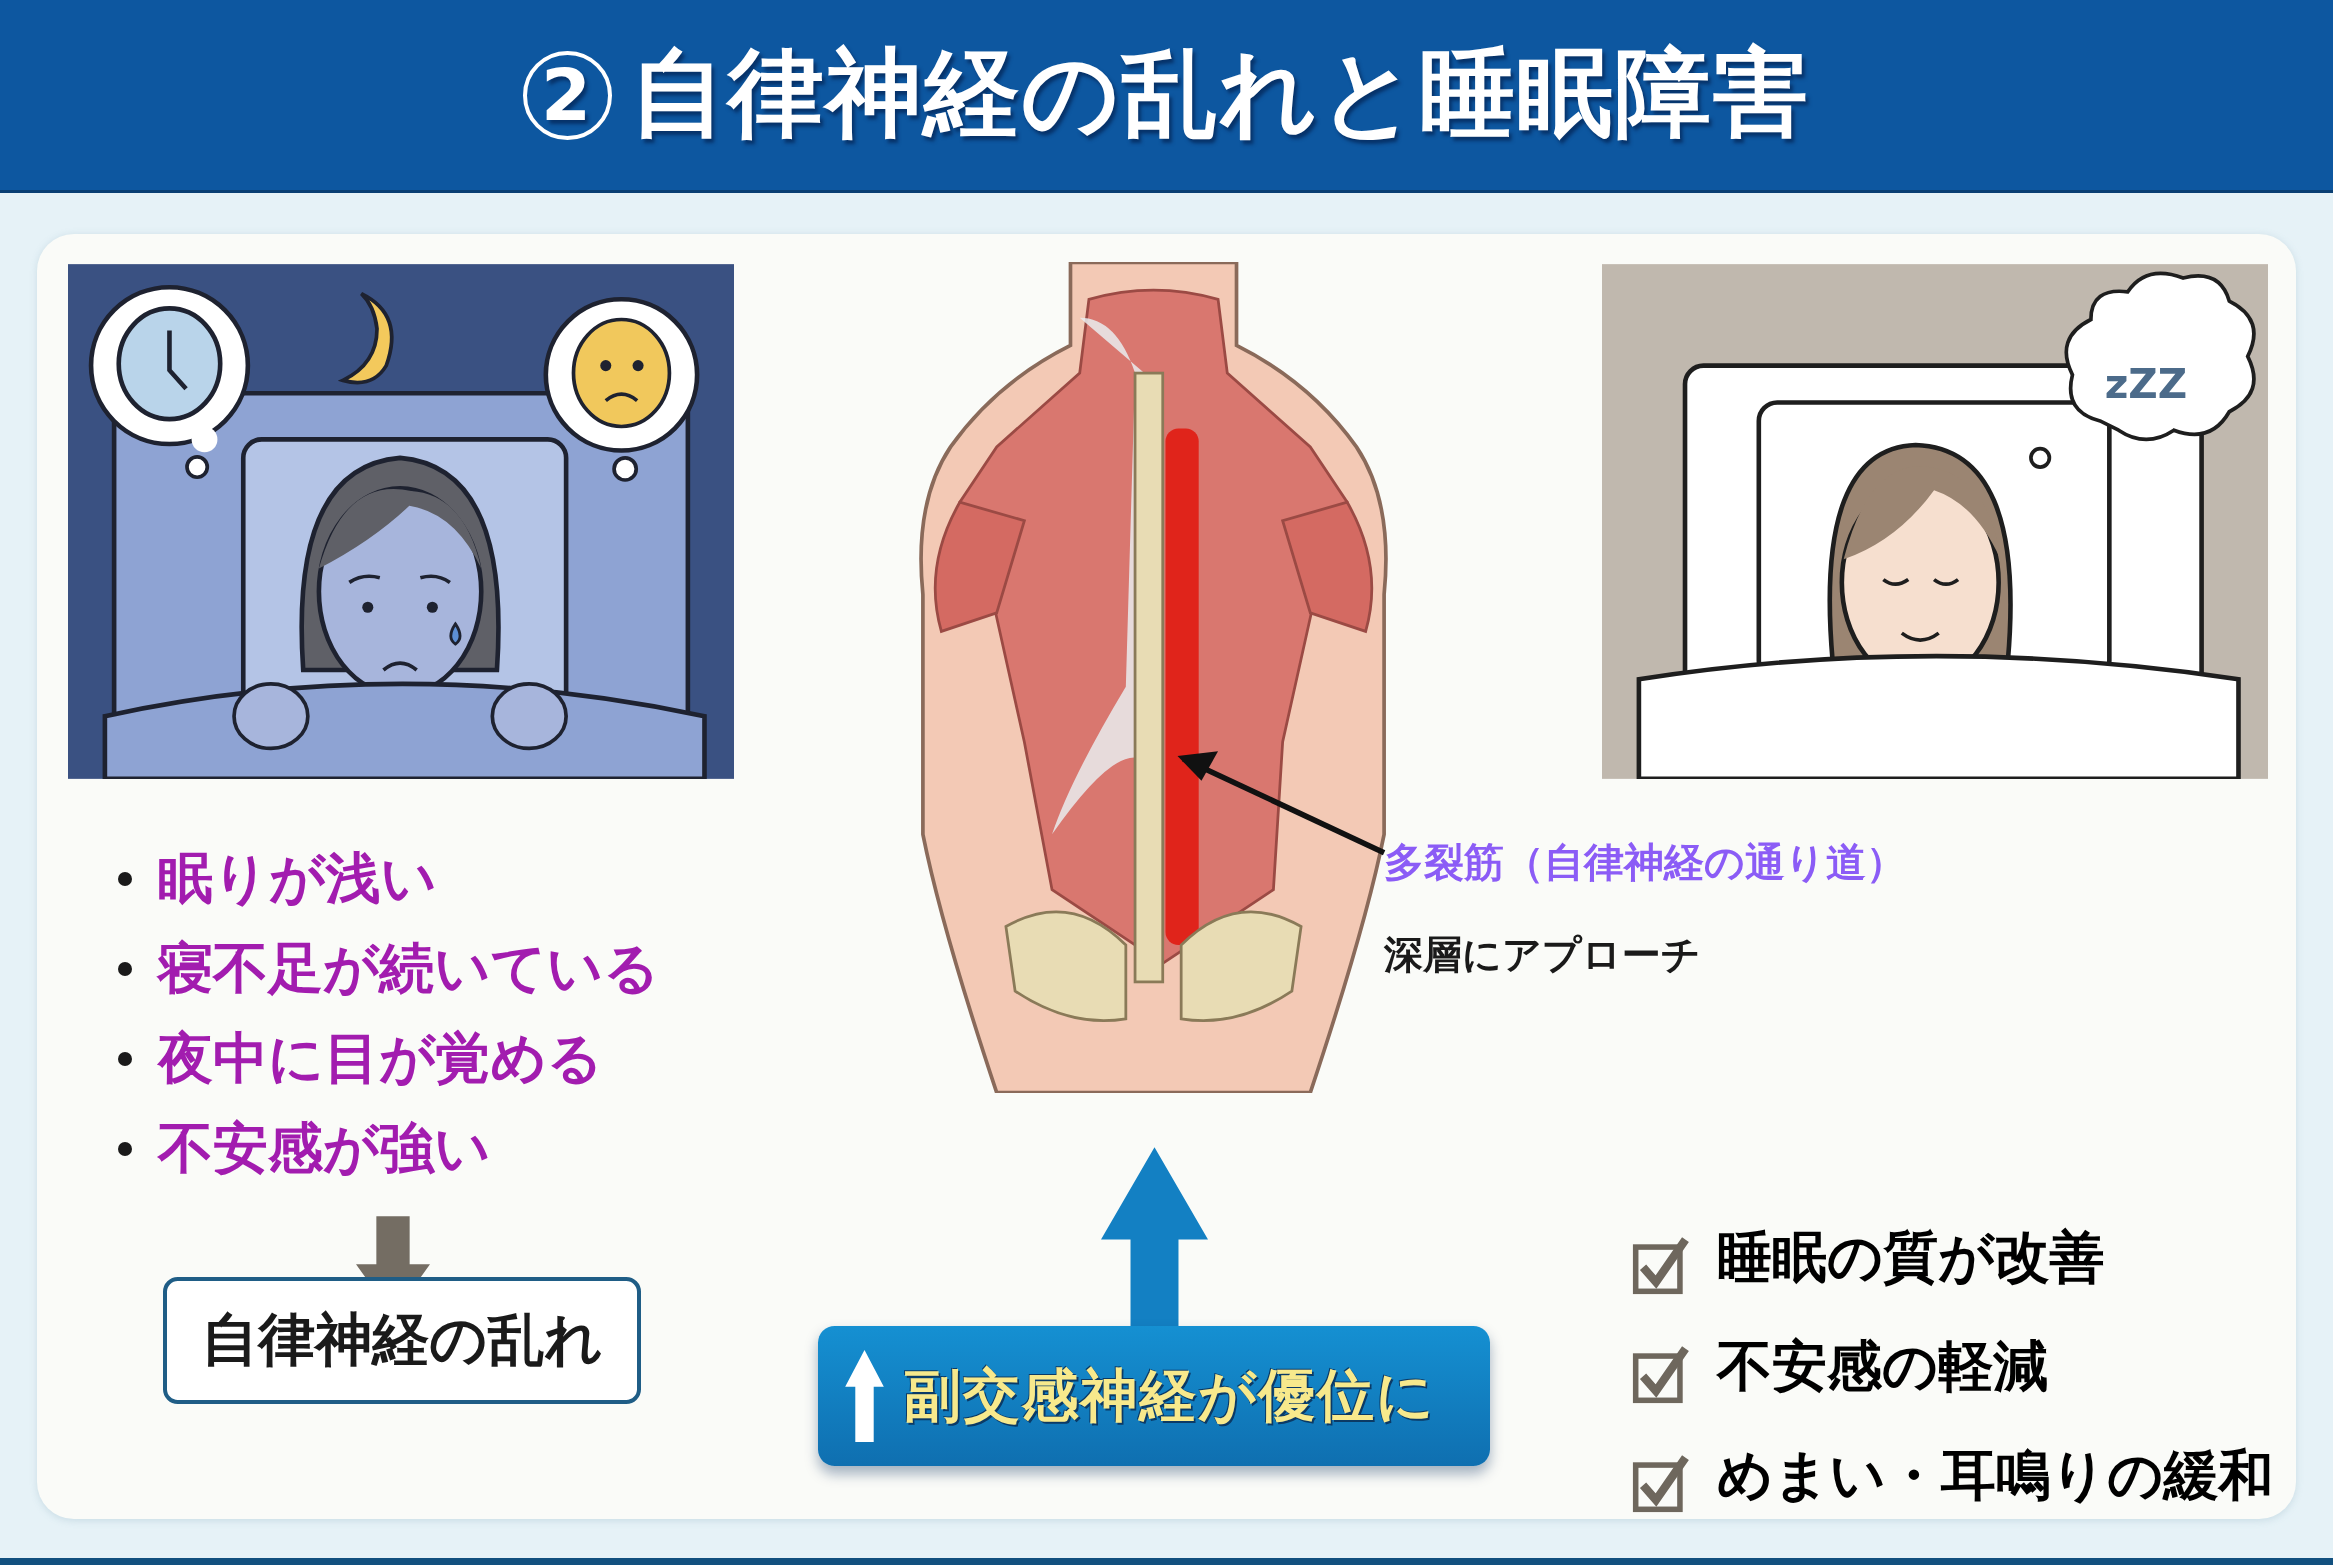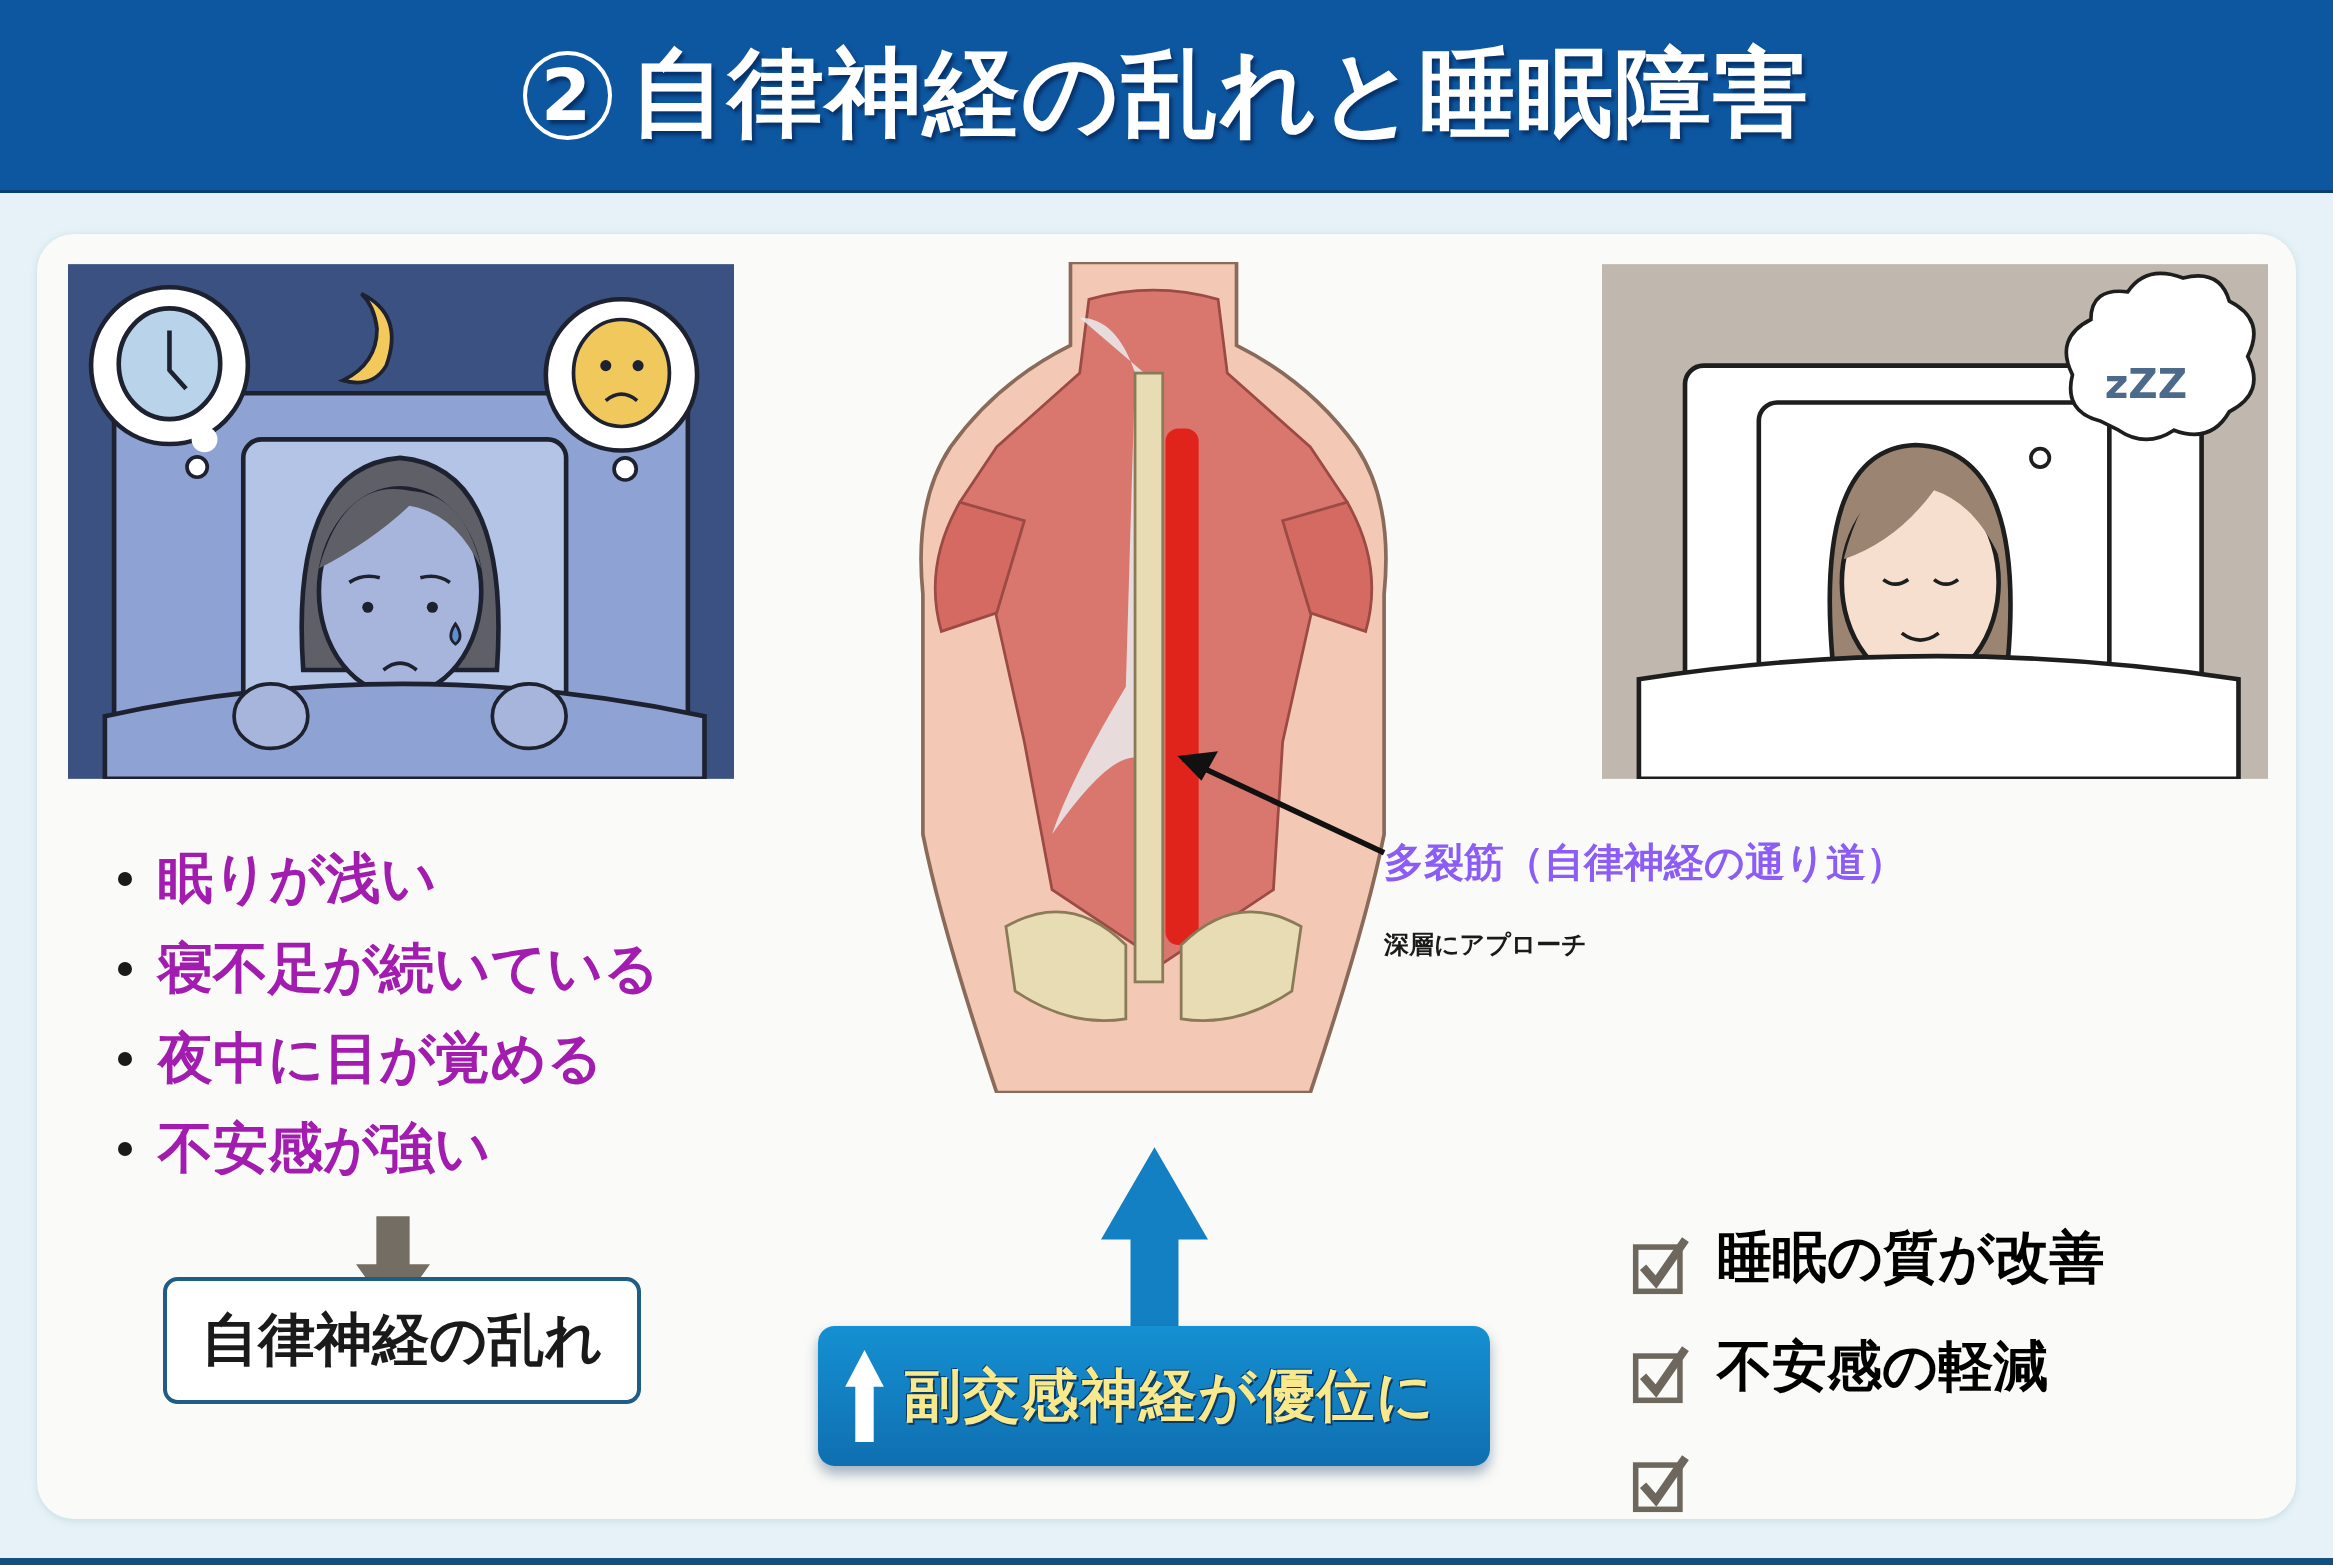--- a/index.html
+++ b/index.html
@@ -12,21 +12,21 @@
   .illus{position:absolute;}
   .bullets{position:absolute;left:118px;top:834px;}
   .bullet{font-size:55px;font-weight:bold;color:#a21caf;height:90px;display:flex;align-items:center;}
   .bullet .dot{display:inline-block;width:14px;height:14px;background:#1a1a1a;border-radius:50%;margin-right:26px;}
   .down-arrow{position:absolute;left:356px;top:1216px;}
   .box-disorder{position:absolute;left:163px;top:1277px;width:478px;height:127px;border:4.6px solid #1f5d86;border-radius:14.8px;background:#fff;box-sizing:border-box;display:flex;align-items:center;justify-content:center;font-size:57px;font-weight:bold;color:#1a1a1a;}
   .up-arrow{position:absolute;left:1101px;top:1147px;}
   .blue-box{position:absolute;left:818px;top:1326px;width:672px;height:140px;border-radius:16.6px;background:linear-gradient(#1590d2,#0f6fb0);box-shadow:0 7.4px 13px rgba(0,40,90,.35);display:flex;align-items:center;box-sizing:border-box;padding-left:27px;}
   .blue-box .txt{font-size:57px;font-weight:bold;color:#f7e98c;text-shadow:1.8px 1.8px 0 #0b3a66,-0.9px -0.9px 0 #0b3a66;margin-left:20px;letter-spacing:1.8px;}
   .muscle-label{position:absolute;left:1384px;top:835px;font-size:40px;font-weight:bold;color:#8b5cf6;}
-  .muscle-sub{position:absolute;left:1384px;top:928px;font-size:25px;font-weight:bold;color:#1a1a1a;}
+  .muscle-sub{position:absolute;left:1384px;top:928px;font-size:39px;font-weight:bold;color:#1a1a1a;}
   .checks{position:absolute;left:1632px;top:1186px;}
   .check-item{display:flex;align-items:flex-end;height:109px;font-size:55px;font-weight:bold;color:#000000;}
   .check-item svg{margin-right:26px;}
 </style>
 </head>
 <body>
 
 <div class="header">
   <div class="header-title">
     <span class="circ-num">2</span>
@@ -166,17 +166,18 @@
         <rect x="4" y="12" width="48" height="48" fill="none" stroke="#6e675d" stroke-width="6"></rect>
         <path d="M12 34 L26 50 L58 4" stroke="#6e675d" stroke-width="9" fill="none"></path>
       </svg>
     <span>不安感の軽減</span>
   </div>
   <div class="check-item">
     <svg width="59" height="59" viewBox="0 0 64 64">
         <rect x="4" y="12" width="48" height="48" fill="none" stroke="#6e675d" stroke-width="6"></rect>
         <path d="M12 34 L26 50 L58 4" stroke="#6e675d" stroke-width="9" fill="none"></path>
       </svg>
+    <span>めまい・耳鳴りの緩和</span>
   </div>
 </div>
 
 <div class="footer-bar"></div>
 
 
 </body></html>

